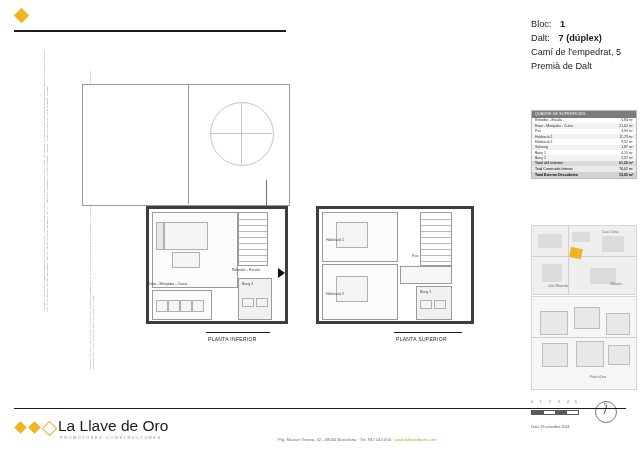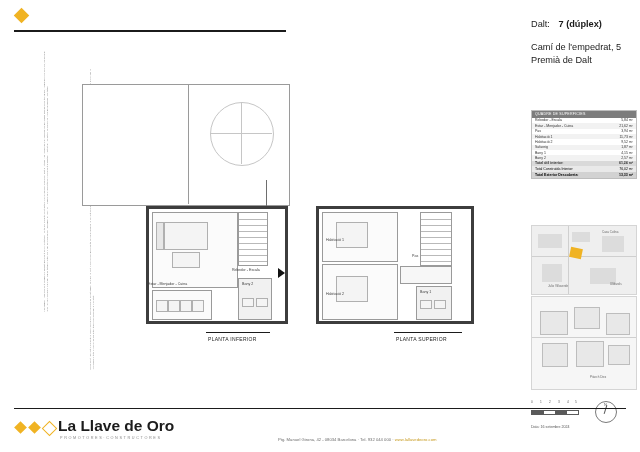--- a/index.html
+++ b/index.html
@@ -9,21 +9,21 @@
   
   .hdr-diamond{position:absolute;left:16px;top:10px;width:11px;height:11px;background:#f0b323;transform:rotate(45deg);}
   .hdr-title{position:absolute;left:36px;top:4px;font-size:17.5px;font-weight:bold;color:#1b1b1b;letter-spacing:.2px;}
   .hdr-rule{position:absolute;left:14px;top:30px;width:272px;height:1.5px;background:#1b1b1b;}
 
   
   .info{position:absolute;left:531px;top:18px;width:104px;font-size:9.2px;color:#1b1b1b;line-height:13.5px;}
   .info .row{white-space:nowrap;}
   .info .lab{display:inline-block;}
   .info .val{display:inline-block;font-weight:bold;margin-left:6px;}
-  .info .addr{margin-top:9px;}
+  .info .addr{margin-top:1px;}
 
   
   .surf{position:absolute;left:531px;top:110px;width:104px;border:0.5px solid #bdbdbd;background:#fff;}
   .surf .t-head{background:#7c7c7c;color:#fff;font-size:3.6px;padding:1.4px 3px;letter-spacing:.2px;}
   .surf table{border-collapse:collapse;width:100%;font-size:3.5px;color:#333;}
   .surf td{padding:0.7px 3px;}
   .surf td.v{text-align:right;}
   .surf tr.alt td{background:#f2f2f2;}
   .surf tr.sum td{background:#d9d9d9;font-weight:bold;}
   .surf .foot{font-size:3.5px;}
@@ -82,37 +82,41 @@
   .sc-fill2{position:absolute;left:23px;top:0;height:100%;width:11.5px;background:#5a5a5a;}
   .sc-num{position:absolute;top:0;font-size:3.2px;color:#5a5a5a;}
   .compass{position:absolute;left:64px;top:1px;width:20px;height:20px;border:0.6px solid #7a7a7a;border-radius:50%;}
   .comp-n{position:absolute;left:73px;top:2px;font-size:4px;color:#5a5a5a;}
   .comp-ndl{position:absolute;left:74px;top:5px;width:0.8px;height:9px;background:#5a5a5a;transform:rotate(18deg);}
   .date{position:absolute;left:531px;top:425px;font-size:3.6px;color:#555;}
 
   
   .foot-rule{position:absolute;left:14px;top:408px;width:612px;height:0.8px;background:#1b1b1b;}
   .logo-d{position:absolute;width:9px;height:9px;background:#f0b323;transform:rotate(45deg);}
-  .logo-text{position:absolute;left:58px;top:417px;font-size:15.5px;font-weight:bold;color:#1b1b1b;}
+  .logo-text{position:absolute;left:58px;top:417px;font-size:15.5px;font-weight:normal;color:#1b1b1b;}
   .logo-sub{position:absolute;left:60px;top:436px;font-size:3.8px;color:#8a8a8a;letter-spacing:1.6px;}
   .foot-addr{position:absolute;left:278px;top:437px;font-size:4.2px;color:#6e6e6e;}
   .foot-addr .lk{color:#c79a1e;}
 </style>
 </head>
 <body>
 
 <div class="page">
 
   <div class="hdr-diamond"></div>
   <div class="hdr-rule"></div>
 
   <div class="vert">Les dades i mesures contingudes en aquest document són orientatives i no tenen caràcter contractual. L'empresa es reserva el dret a introduir les modificacions necessàries derivades d'exigències tècniques, jurídiques o comercials, sense que això impliqui una disminució de la qualitat dels materials ni de les superfícies indicades. El mobiliari i la decoració reflectits són únicament a efectes il·lustratius i no estan inclosos en el preu de venda de l'habitatge.</div>
   <div class="vert2">Document informatiu subjecte a possibles canvis. Les superfícies construïdes inclouen la part proporcional d'elements comuns segons la normativa vigent. Qualsevol discrepància entre aquest plànol i el projecte executiu visat prevaldrà sempre el projecte executiu. Prohibida la reproducció total o parcial sense autorització expressa de la propietat.</div>
 
   <div class="info">
+    <div class="row">
+      <span class="lab">Bloc:</span>
+      <span class="val">1</span>
+    </div>
     <div class="row">
       <span class="lab">Dalt:</span>
       <span class="val">7 (dúplex)</span>
     </div>
     <div class="addr">Camí de l'empedrat, 5</div>
     <div>Premià de Dalt</div>
   </div>
 
   <div class="surf">
     <div class="t-head">QUADRE DE SUPERFÍCIES</div>

